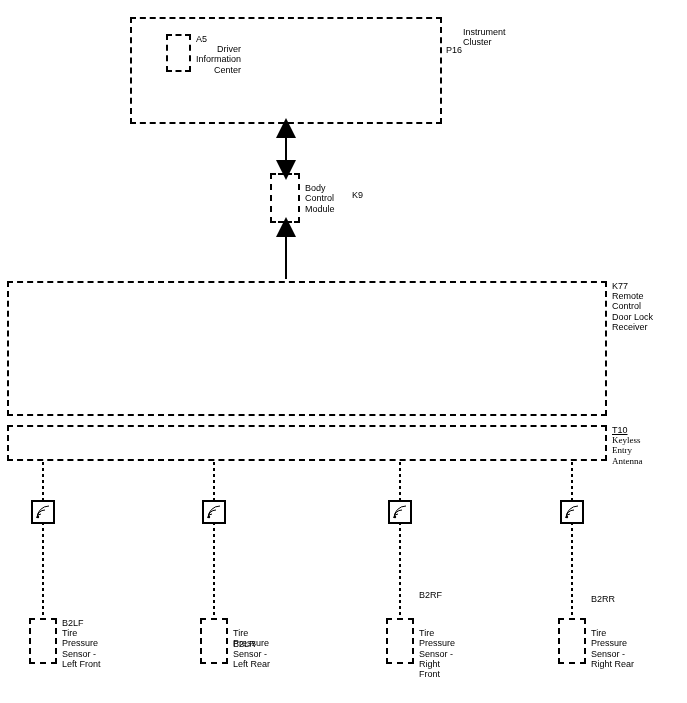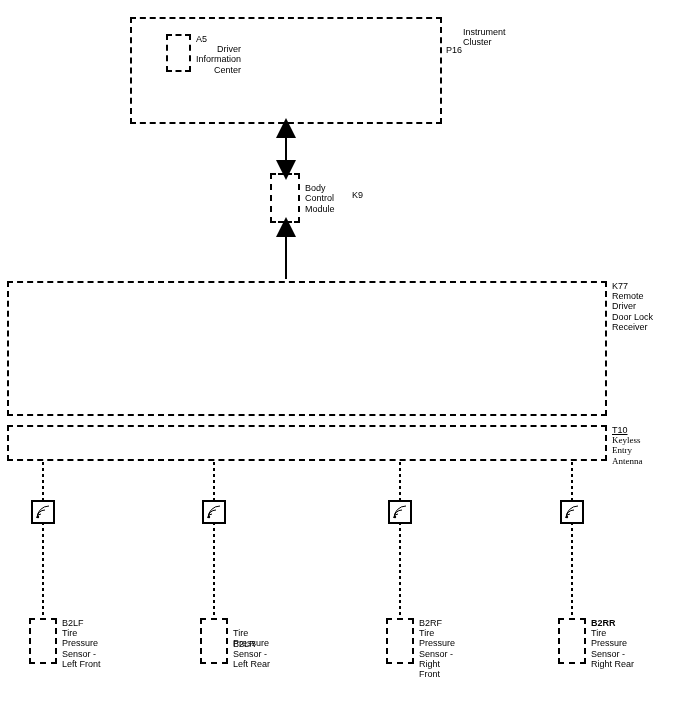--- a/index.html
+++ b/index.html
@@ -80,21 +80,21 @@
 
 <div class="dashed-box" style="left:270px; top:173px; width:30px; height:50px;"></div>
 <div class="label" style="left:305px; top:190px;margin-left:47px;">K9</div>
 <div class="label" style="left:305px; top:183px;">Body
 Control
 Module</div>
 
 <div class="dashed-box" style="left:7px; top:281px; width:600px; height:135px;"></div>
 <div class="label" style="left:612px; top:281px;">K77</div>
 <div class="label" style="left:612px; top:291px;">Remote
-Driver
+Control
 Door Lock
 Receiver</div>
 
 <div class="dashed-box" style="left:7px; top:425px; width:600px; height:36px;"></div>
 <div class="label" style="left:612px; top:425px;text-decoration:underline;">T10</div>
 <div class="label" style="left:612px; top:435px;font-family:Liberation Serif, serif;">Keyless
 Entry
 Antenna</div>
 
 <div class="rf-icon" style="left:31px; top:500px;">
@@ -138,25 +138,25 @@
 Left Front</div>
 
 <div class="dashed-box" style="left:200px; top:618px; width:28px; height:46px;"></div>
 <div class="label" style="left:233px; top:639px;">B2LR</div>
 <div class="label" style="left:233px; top:628px;">Tire
 Pressure
 Sensor -
 Left Rear</div>
 
 <div class="dashed-box" style="left:386px; top:618px; width:28px; height:46px;"></div>
-<div class="label" style="left:419px; top:618px;text-align:right;">B2RF</div>
+<div class="label" style="left:419px; top:590px;text-align:right;">B2RF</div>
 <div class="label" style="left:419px; top:628px;">Tire
 Pressure
 Sensor -
 Right
 Front</div>
 
 <div class="dashed-box" style="left:558px; top:618px; width:28px; height:46px;"></div>
-<div class="label" style="left:591px; top:618px;font-weight:bold;">B2RR</div>
+<div class="label" style="left:591px; top:594px;">B2RR</div>
 <div class="label" style="left:591px; top:628px;">Tire
 Pressure
 Sensor -
 Right Rear</div>
 
 </body></html>

